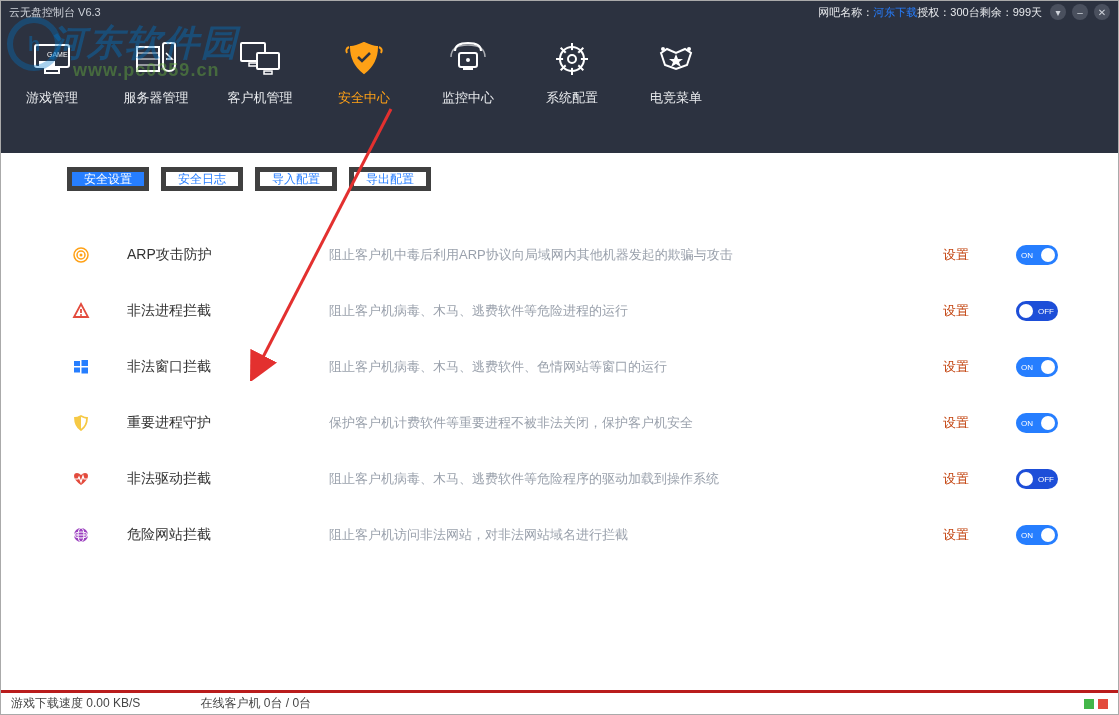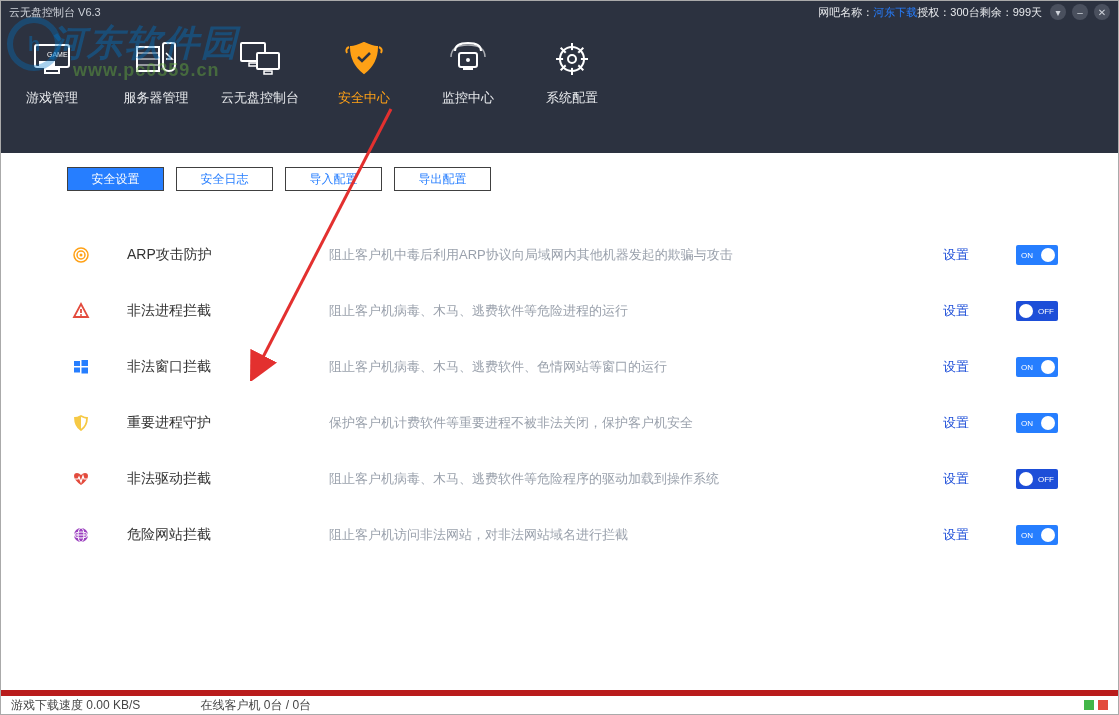--- a/index.html
+++ b/index.html
@@ -17,38 +17,38 @@
 .navitem { width: 82px; display: flex; flex-direction: column; align-items: center; gap: 8px; color: #e8eaed; font-size: 13px; cursor: pointer; }
 .navitem.active { color: #ffa116; }
 .nicon { width: 48px; height: 44px; display: flex; align-items: center; justify-content: center; }
 
 .watermark { position: absolute; top: 18px; left: 4px; font-size: 36px; font-weight: 700; letter-spacing: 2px; pointer-events: none; z-index: 2; margin-left: 44px; }
 .watermark .wm-line1 { color: rgba(0,117,201,0.4); font-style: italic; }
 .watermark .wm-line2 { color: rgba(110,190,60,0.4); font-size: 18px; margin-top: -8px; margin-left: 24px; letter-spacing: 1px; }
 .wm-logo{position:absolute;top:16px;left:6px;width:54px;height:54px;border:6px solid rgba(0,117,201,0.35);border-radius:50%;z-index:2;pointer-events:none;display:flex;align-items:center;justify-content:center;color:rgba(0,117,201,0.4);font-size:20px;font-weight:700;}
 
 .tabs { padding: 14px 0 0 66px; display: flex; gap: 12px; }
-.tab { width: 97px; height: 24px; border: 1px solid #404040; color: #267eff; font-size: 12px; display: flex; align-items: center; justify-content: center; cursor: pointer; background: #fff; }
+.tab { width: 82px; height: 24px; border: 5px solid #404040; color: #267eff; font-size: 12px; display: flex; align-items: center; justify-content: center; cursor: pointer; background: #fff; }
 .tab.active { background: #267eff; color: #fff; }
 
 .rows { padding: 36px 60px 0 66px; }
 .row { display: flex; align-items: center; height: 56px; gap: 32px; }
 .ricon { width: 28px; display: flex; justify-content: center; }
 .rname { width: 170px; font-size: 14px; color: #333; }
 .rdesc { flex: 1; font-size: 13px; color: #9aa1ac; }
-.rset { width: 56px; color: #1d4ed8; font-size: 13px; cursor: pointer; text-align: center; }
-.toggle { width: 42px; height: 20px; border-radius: 2px; position: relative; cursor: pointer; display: flex; align-items: center; }
+.rset { width: 56px; color: #c2410c; font-size: 13px; cursor: pointer; text-align: center; }
+.toggle { width: 42px; height: 20px; border-radius: 10px; position: relative; cursor: pointer; display: flex; align-items: center; }
 .toggle.on { background: #267eff; justify-content: flex-end; }
 .toggle.off { background: #1d4ed8; justify-content: flex-start; }
 .toggle .knob { width: 14px; height: 14px; border-radius: 50%; background: #fff; margin: 0 3px; }
 .toggle .tl { font-size: 8px; color: #fff; position: absolute; }
 .toggle.on .tl { left: 5px; }
 .toggle.off .tl { right: 4px; }
 
-.status { position: absolute; bottom: 0; left: 0; right: 0; height: 24px; border-top: 6px solid #b91c1c; display: flex; align-items: center; font-size: 12px; color: #444; padding: 0 10px; gap: 60px; }
+.status { position: absolute; bottom: 0; left: 0; right: 0; height: 24px; border-top: 3px solid #b91c1c; display: flex; align-items: center; font-size: 12px; color: #444; padding: 0 10px; gap: 60px; }
 .status .sep { margin-left: auto; display: flex; gap: 4px; align-items: center; }
 .sqr { width: 10px; height: 10px; }
 
 .arrow { position: absolute; top: 100px; left: 240px; pointer-events: none; z-index: 5; }
 </style>
 </head>
 <body>
 
 <div class="hdr">
   <div class="titlebar">
@@ -91,21 +91,21 @@
       </div>
       <div class="navitem">
         <div class="nicon">
           <svg width="46" height="40" viewBox="0 0 46 40">
             <rect x="4" y="4" width="24" height="18" rx="1" fill="none" stroke="#fff" stroke-width="2"></rect>
             <rect x="20" y="14" width="22" height="16" rx="1" fill="#2c3240" stroke="#fff" stroke-width="2"></rect>
             <rect x="12" y="24" width="8" height="3" fill="none" stroke="#fff" stroke-width="1.5"></rect>
             <rect x="27" y="32" width="8" height="3" fill="none" stroke="#fff" stroke-width="1.5"></rect>
           </svg>
         </div>
-        <span>云无盘控制台</span>
+        <span>客户机管理</span>
       </div>
       <div class="navitem active">
         <div class="nicon">
           <svg width="46" height="40" viewBox="0 0 46 40">
             <path d="M23 4 Q14 8 10 8 Q10 24 23 34 Q36 24 36 8 Q32 8 23 4 Z" fill="#ffa116" stroke="#ffa116" stroke-width="2"></path>
             <path d="M17 18 L21 22 L29 14" fill="none" stroke="#2c3240" stroke-width="2.5"></path>
             <path d="M6 14 Q4 10 8 8" fill="none" stroke="#ffa116" stroke-width="2"></path>
             <path d="M40 14 Q42 10 38 8" fill="none" stroke="#ffa116" stroke-width="2"></path>
           </svg>
         </div>
@@ -138,20 +138,31 @@
               <line x1="23" y1="20" x2="11.686291501015237" y2="8.68629150101524"></line>
               <line x1="23" y1="20" x2="22.999999999999996" y2="4"></line>
               <line x1="23" y1="20" x2="34.31370849898476" y2="8.686291501015237"></line>
             </g>
             <circle cx="23" cy="20" r="9" fill="#2c3240"></circle>
             <circle cx="23" cy="20" r="4" fill="none" stroke="#fff" stroke-width="2"></circle>
           </svg>
         </div>
         <span>系统配置</span>
       </div>
+      <div class="navitem">
+        <div class="nicon">
+          <svg width="46" height="40" viewBox="0 0 46 40">
+            <path d="M8 14 L14 10 L23 14 L32 10 L38 14 L34 26 L23 30 L12 26 Z" fill="none" stroke="#fff" stroke-width="2"></path>
+            <path d="M23 15 L25 20 L30 20 L26 23 L28 28 L23 25 L18 28 L20 23 L16 20 L21 20 Z" fill="#fff"></path>
+            <circle cx="10" cy="10" r="2" fill="#fff"></circle>
+            <circle cx="36" cy="10" r="2" fill="#fff"></circle>
+          </svg>
+        </div>
+        <span>电竞菜单</span>
+      </div>
     </div>
 </div>
 
 <div class="wm-logo">h</div>
 <div class="watermark">
   <div class="wm-line1">河东软件园</div>
   <div class="wm-line2">www.pc0359.cn</div>
 </div>
 
 <div class="tabs" id="tabs">

